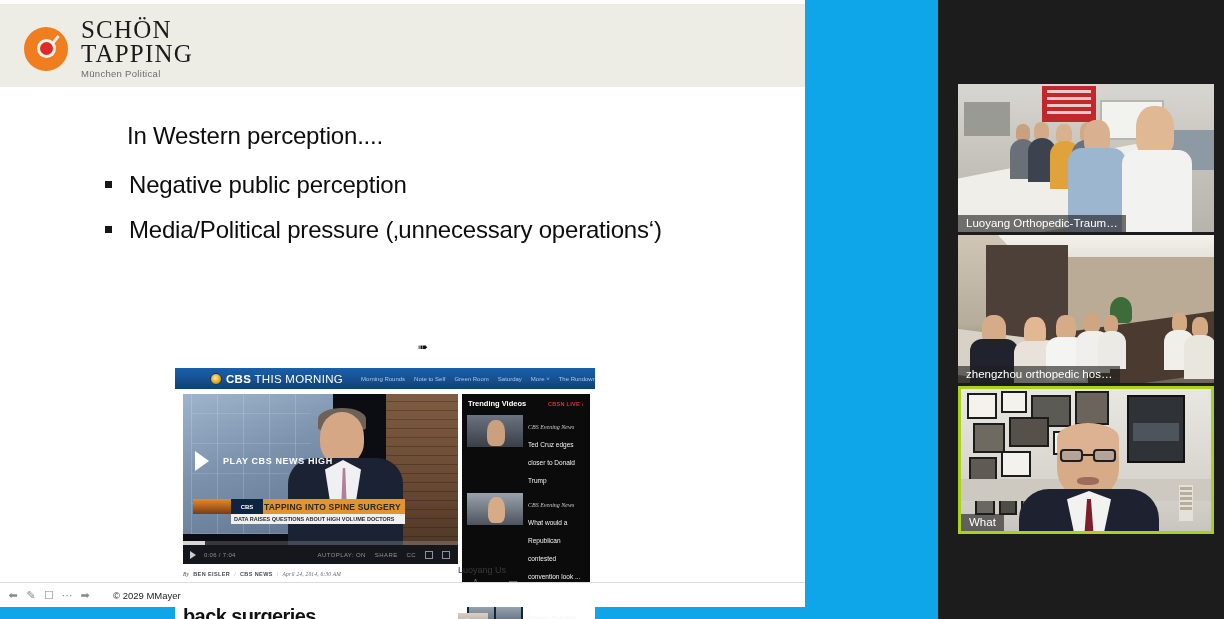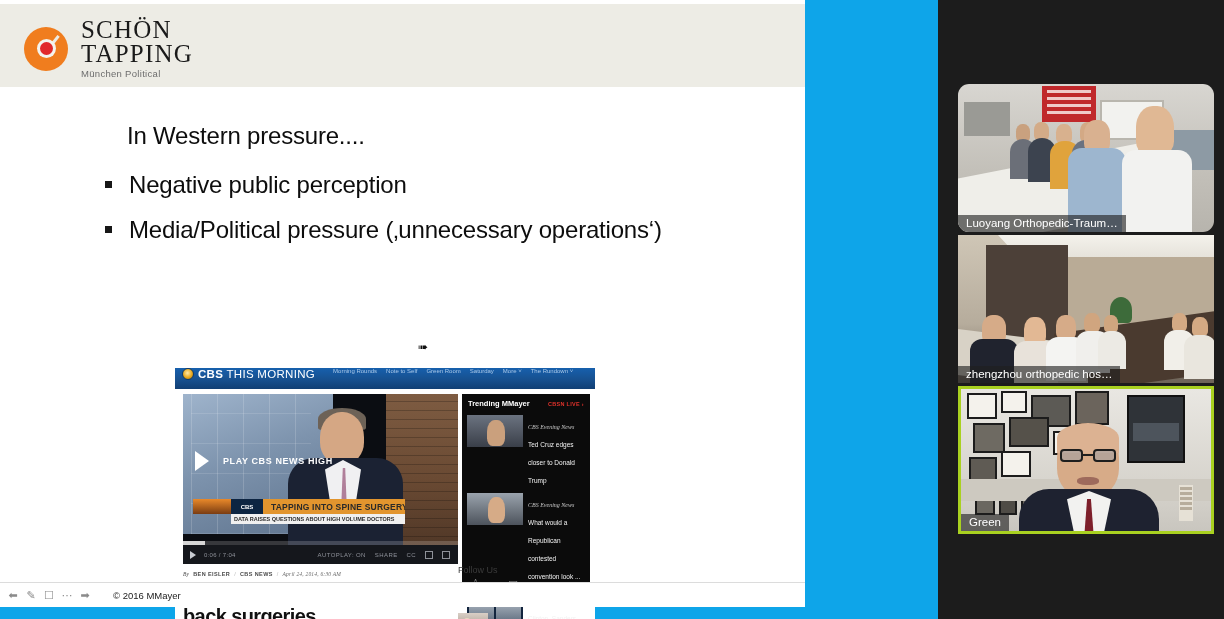--- a/index.html
+++ b/index.html
@@ -62,21 +62,21 @@
   }
 
   
   .cbs {
     position: absolute; left: 175px; top: 281px; width: 420px; height: 295px;
     background: #fff; overflow: hidden; font-family: "Liberation Sans", sans-serif;
   }
   .cbs-nav {
     position: absolute; left: 0; top: 0; width: 420px; height: 21px;
     background: linear-gradient(180deg,#1760ad 0%,#17508f 55%,#113f74 100%);
-    display: flex; align-items: flex-start;
+    display: flex; align-items: center; padding-left: 28px;
   }
   .cbs-eye {
     width: 12px; height: 12px; border-radius: 50%; margin-left: 7px;
     background: radial-gradient(circle at 45% 40%, #ffe9a8 0%, #e8a81d 55%, #a8700a 100%);
     border: 1px solid #0f3a68; flex: none;
   }
   .cbs-brand {
     color: #fff; font-size: 11.5px; font-weight: 700; letter-spacing: .3px;
     margin-left: 4px; white-space: nowrap;
   }
@@ -115,21 +115,21 @@
   .play-row { position: absolute; left: 12px; top: 57px; display: flex; align-items: center; }
   .play-tri { width: 0; height: 0; border-left: 14px solid #fff;
     border-top: 10px solid transparent; border-bottom: 10px solid transparent; }
   .play-label { color: #fff; font-size: 9px; font-weight: 700; letter-spacing: .6px; margin-left: 14px; }
   .lower-third { position: absolute; left: 10px; top: 105px; width: 212px; }
   .lt-top { display: flex; height: 15px; }
   .lt-img { width: 38px; background: linear-gradient(180deg,#e9892a,#7a3c12); flex: none; }
   .lt-logo { width: 32px; background: #0d2542; color: #fff; font-size: 6px; font-weight: 700;
     display: flex; align-items: center; justify-content: center; flex: none; }
   .lt-title { flex: 1; background: #e2952e; color: #2a2a2a; font-size: 8.5px; font-weight: 700;
-    display: flex; align-items: center; padding-left: 8px; letter-spacing: .2px; white-space: nowrap; overflow: hidden; }
+    display: flex; align-items: center; padding-left: 1px; letter-spacing: .2px; white-space: nowrap; overflow: hidden; }
   .lt-bot { display: flex; height: 10px; margin-left: 38px; }
   .lt-sub { flex: 1; background: #f0f0f0; color: #2b2b2b; font-size: 5.5px; font-weight: 700;
     display: flex; align-items: center; padding-left: 3px; white-space: nowrap; overflow: hidden; }
   .p-progress { position: absolute; left: 0; bottom: 19px; width: 275px; height: 4px; background: rgba(255,255,255,.18); }
   .p-progress i { display: block; width: 22px; height: 4px; background: #d6d6d6; }
   .p-bar { position: absolute; left: 0; bottom: 0; width: 275px; height: 19px; background: #15171c;
     display: flex; align-items: center; color: #8e9199; font-size: 6px; }
   .p-bar .pl { width: 0; height: 0; border-left: 6px solid #c9ccd2;
     border-top: 4px solid transparent; border-bottom: 4px solid transparent; margin-left: 7px; }
   .p-time { margin-left: 8px; letter-spacing: .3px; }
@@ -185,21 +185,21 @@
   .slide-footer { position: absolute; left: 0; bottom: 0; width: 805px; height: 25px;
     background: #fff; border-top: 1px solid #dcdcdc; display: flex; align-items: center; }
   .ctrl-group { display: flex; align-items: center; gap: 6px; margin-left: 7px; color: #909090; }
   .ctrl { width: 12px; height: 12px; display: flex; align-items: center; justify-content: center;
     font-size: 11px; line-height: 1; color: #8b8b8b; }
   .copyright { margin-left: 22px; font-size: 9.5px; color: #222; }
 
   
   .zoom-panel { position: absolute; left: 938px; top: 0; width: 286px; height: 619px; background: #1c1c1c; }
   .tile { position: absolute; left: 20px; width: 256px; height: 148px; overflow: hidden; background: #000; }
-  .tile.t1 { top: 84px; border-radius: 11px; }
+  .tile.t1 { top: 84px; }
   .tile.t2 { top: 235px; text-decoration: underline; }
   .tile.t3 { top: 386px; border: 3px solid #a9d120; }
   .tile-label { position: absolute; left: 0; bottom: 0; padding: 2px 8px 3px 8px;
     background: rgba(30,30,30,.62); color: #fff; font-size: 11.5px; max-width: 100%;
     white-space: nowrap; overflow: hidden; }
 
   
   .t1 .bg { position: absolute; inset: 0; background: linear-gradient(180deg,#d8d6d1 0%, #c3c0b9 58%, #b7b4ad 100%); }
   .t1 .banner { position: absolute; left: 84px; top: 2px; width: 54px; height: 36px; background: #c0282b; }
   .t1 .banner i { display:block; height:3px; margin:4px 5px; background: rgba(255,255,255,.75); }
@@ -260,21 +260,21 @@
         </div>
         <div class="logo-text">
           <div class="l1">SCHÖN</div>
           <div class="l2">TAPPING</div>
           <div class="l3">München Political</div>
         </div>
       </div>
     </div>
 
     <div class="slide-body">
-      <div class="slide-lead">In Western pressure....</div>
+      <div class="slide-lead">In Western perception....</div>
 
       <div class="bullet-row b1">
         <span class="bullet-sq"></span>
         <span class="bullet-txt">Negative public perception</span>
       </div>
       <div class="bullet-row b2">
         <span class="bullet-sq"></span>
         <span class="bullet-txt">Media/Political pressure  (‚unnecessary operations‘)</span>
       </div>
 
@@ -337,21 +337,21 @@
                 <span>SHARE</span>
                 <span>CC</span>
                 <span class="p-ico"></span>
                 <span class="p-ico"></span>
               </span>
             </div>
           </div>
 
           <div class="trend">
             <div class="trend-hd">
-              <span class="t">Trending MMayer</span>
+              <span class="t">Trending Videos</span>
               <span class="live">CBSN LIVE ›</span>
             </div>
             <div class="trend-item">
               <span class="ti-thumb t1"></span>
               <span class="ti-txt">
                 <span class="ti-kicker">CBS Evening News</span>
                 <span class="ti-title">Ted Cruz edges closer to Donald Trump</span>
               </span>
             </div>
             <div class="trend-item">
@@ -378,21 +378,21 @@
             <span class="by">By</span>
             <span class="nm">BEN EISLER</span>
             <span class="sep">/</span>
             <span class="nm">CBS NEWS</span>
             <span class="sep">/</span>
             <span class="dt">April 24, 2014, 6:30 AM</span>
           </div>
           <div class="headline">Tapping into controversial back surgeries</div>
 
           <div class="follow">
-            <div class="follow-t">Follow Us</div>
+            <div class="follow-t">Luoyang Us</div>
             <div class="follow-icons">
               <span>f</span>
                 <span class="slash">/</span>
               <span>𝄞</span>
                 <span class="slash">/</span>
               <span>∿</span>
                 <span class="slash">/</span>
               <span>☐</span>
                 <span class="slash">/</span>
               <span>✉</span>
@@ -412,21 +412,21 @@
     </div>
 
     <div class="slide-footer">
       <div class="ctrl-group">
         <span class="ctrl">⬅</span>
         <span class="ctrl">✎</span>
         <span class="ctrl">☐</span>
         <span class="ctrl">⋯</span>
         <span class="ctrl">➡</span>
       </div>
-      <span class="copyright">© 2016 MMayer</span>
+      <span class="copyright">© 2029 MMayer</span>
     </div>
   </div>
 
   <div class="zoom-panel">
 
     <div class="tile t1">
       <div class="bg"></div>
       <div class="banner">
           <i></i>
           <i></i>
@@ -506,17 +506,17 @@
       <div class="bald"></div>
       <div class="glasses">
           <i></i>
           <b></b>
           <i></i>
         </div>
       <div class="mouth"></div>
       <div class="suit"></div>
       <div class="shirt"></div>
       <div class="tie"></div>
-      <div class="tile-label">Green</div>
+      <div class="tile-label">What</div>
     </div>
 
   </div>
 </div>
 
 </body></html>

